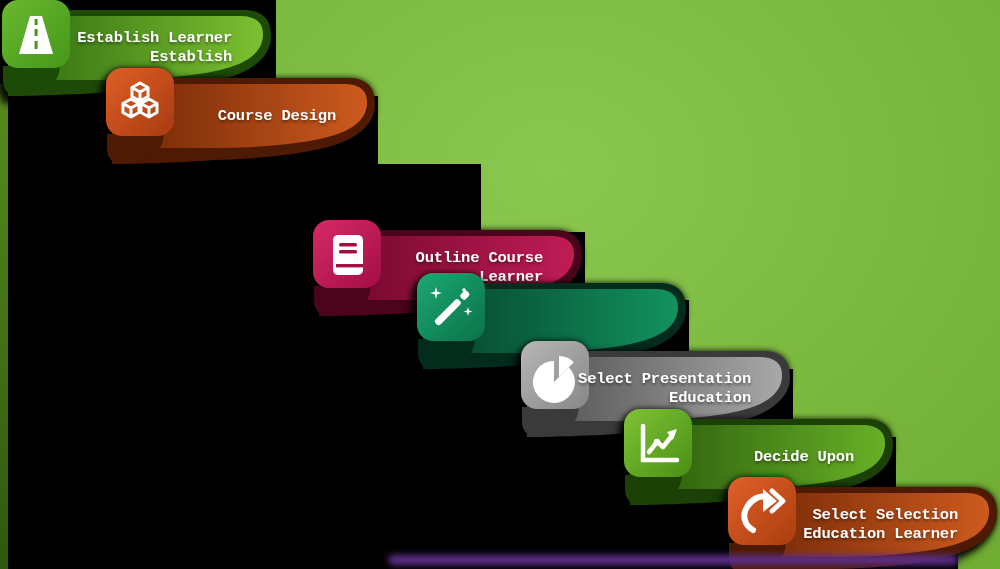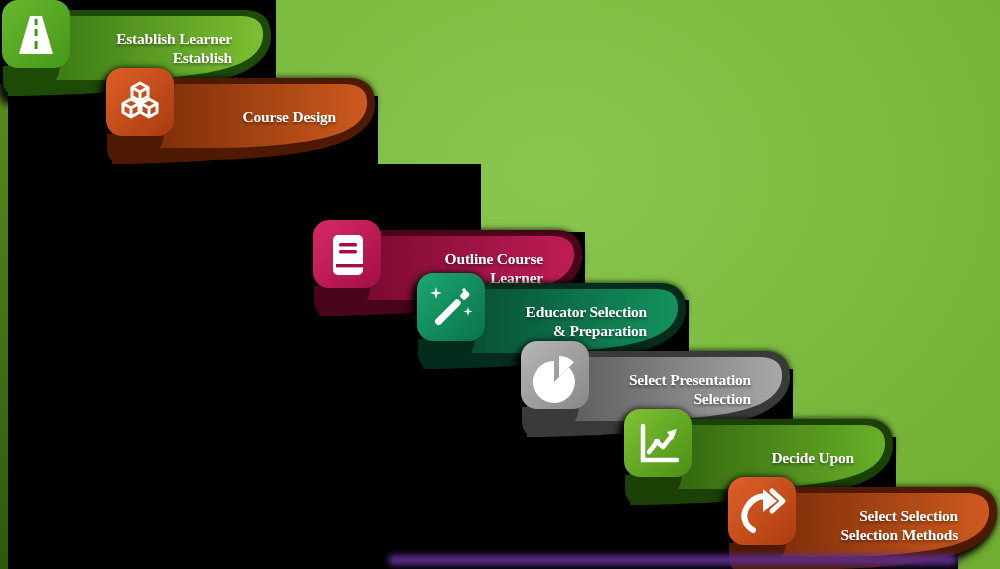--- a/index.html
+++ b/index.html
@@ -1,17 +1,17 @@
 <!DOCTYPE html>
 <html><head>
 <meta charset="utf-8">
 <style>
   html,body{margin:0;padding:0;background:#000;}
   #stage{position:relative;width:1000px;height:569px;overflow:hidden;background:#000;
-         font-family:Liberation Serif, serif;}
+         font-family:Liberation Mono, monospace;}
   .bg{position:absolute;left:0;top:0;}
   .step{position:absolute;width:300px;height:130px;}
   .step > svg{overflow:visible;display:block;
       filter:drop-shadow(0 0 3px rgba(0,0,0,.92)) drop-shadow(-5px 7px 3px rgba(0,0,0,.85));}
   .label{position:absolute;left:0;top:16px;width:232px;height:64px;
          display:flex;flex-direction:column;justify-content:center;align-items:flex-end;
          text-align:right;color:#fff;font-weight:700;font-size:15.5px;line-height:19px;
          letter-spacing:-0.2px;text-shadow:0 2px 3px rgba(0,0,0,.45);pointer-events:none;}
   .label span{display:block;white-space:nowrap;}
   #purple-shadow{position:absolute;left:388px;top:555px;width:570px;height:10px;
@@ -177,40 +177,36 @@
       <g fill="#ffffff">
         <g transform="translate(36,36) rotate(45)">
           <rect x="-3.5" y="-24" width="7" height="9" rx="2.5"></rect>
           <rect x="-3.5" y="-12" width="7" height="33" rx="3"></rect>
         </g>
         <path d="M21,14 L22.3,18.7 L27,20 L22.3,21.3 L21,26 L19.7,21.3 L15,20 L19.7,18.7 Z"></path>
         <path d="M53,34 L54,37.5 L57.5,38.5 L54,39.5 L53,43 L52,39.5 L48.5,38.5 L52,37.5 Z"></path>
         <circle cx="49" cy="17" r="1.8"></circle>
       </g>
     </svg>
-    <div class="label">
-      <span>Educator Selection</span>
-      <span>&amp; Preparation</span>
-    </div>
   </div>
 
   <div class="step" style="left:519px;top:341px">
     <svg width="300" height="130" viewBox="0 0 300 130">
       <use href="#p-under" fill="#3a3a3a"></use>
       <use href="#p-band" fill="url(#g-r6)"></use>
       <use href="#p-tail" fill="#3a3a3a"></use>
       <use href="#p-badge" fill="url(#g-b6)"></use>
       <g fill="#ffffff">
         <path d="M35,41 V20 A21,21 0 1 0 49.8,26.2 Z"></path>
         <path d="M40,36 V15 A21,21 0 0 1 54.8,21.2 Z"></path>
       </g>
     </svg>
     <div class="label">
       <span>Select Presentation</span>
-      <span>Selection</span>
+      <span>Education</span>
     </div>
   </div>
 
   <div class="step" style="left:622px;top:409px">
     <svg width="300" height="130" viewBox="0 0 300 130">
       <use href="#p-under" fill="#1b4106"></use>
       <use href="#p-band" fill="url(#g-r7)"></use>
       <use href="#p-tail" fill="#1b4106"></use>
       <use href="#p-badge" fill="url(#g-b7)"></use>
       <g>
@@ -232,19 +228,19 @@
       <use href="#p-tail" fill="#4e1a03"></use>
       <use href="#p-badge" fill="url(#g-b8)"></use>
       <g>
         <path d="M27,53 C18,48 16,38 21,30 C26,22 34,18 40,20" fill="none" stroke="#ffffff" stroke-width="6" stroke-linecap="round"></path>
         <path d="M37,12 L51,24 L37,35 Z" fill="#ffffff"></path>
         <path d="M46,14 L57,24 L46,34" fill="none" stroke="#ffffff" stroke-width="5" stroke-linecap="round" stroke-linejoin="round"></path>
       </g>
     </svg>
     <div class="label">
       <span>Select Selection</span>
-      <span>Selection Methods</span>
+      <span>Education Learner</span>
     </div>
   </div>
 
   <div id="purple-shadow" style="background: rgb(92, 45, 138);"></div>
 
 </div>
 
 </body></html>

